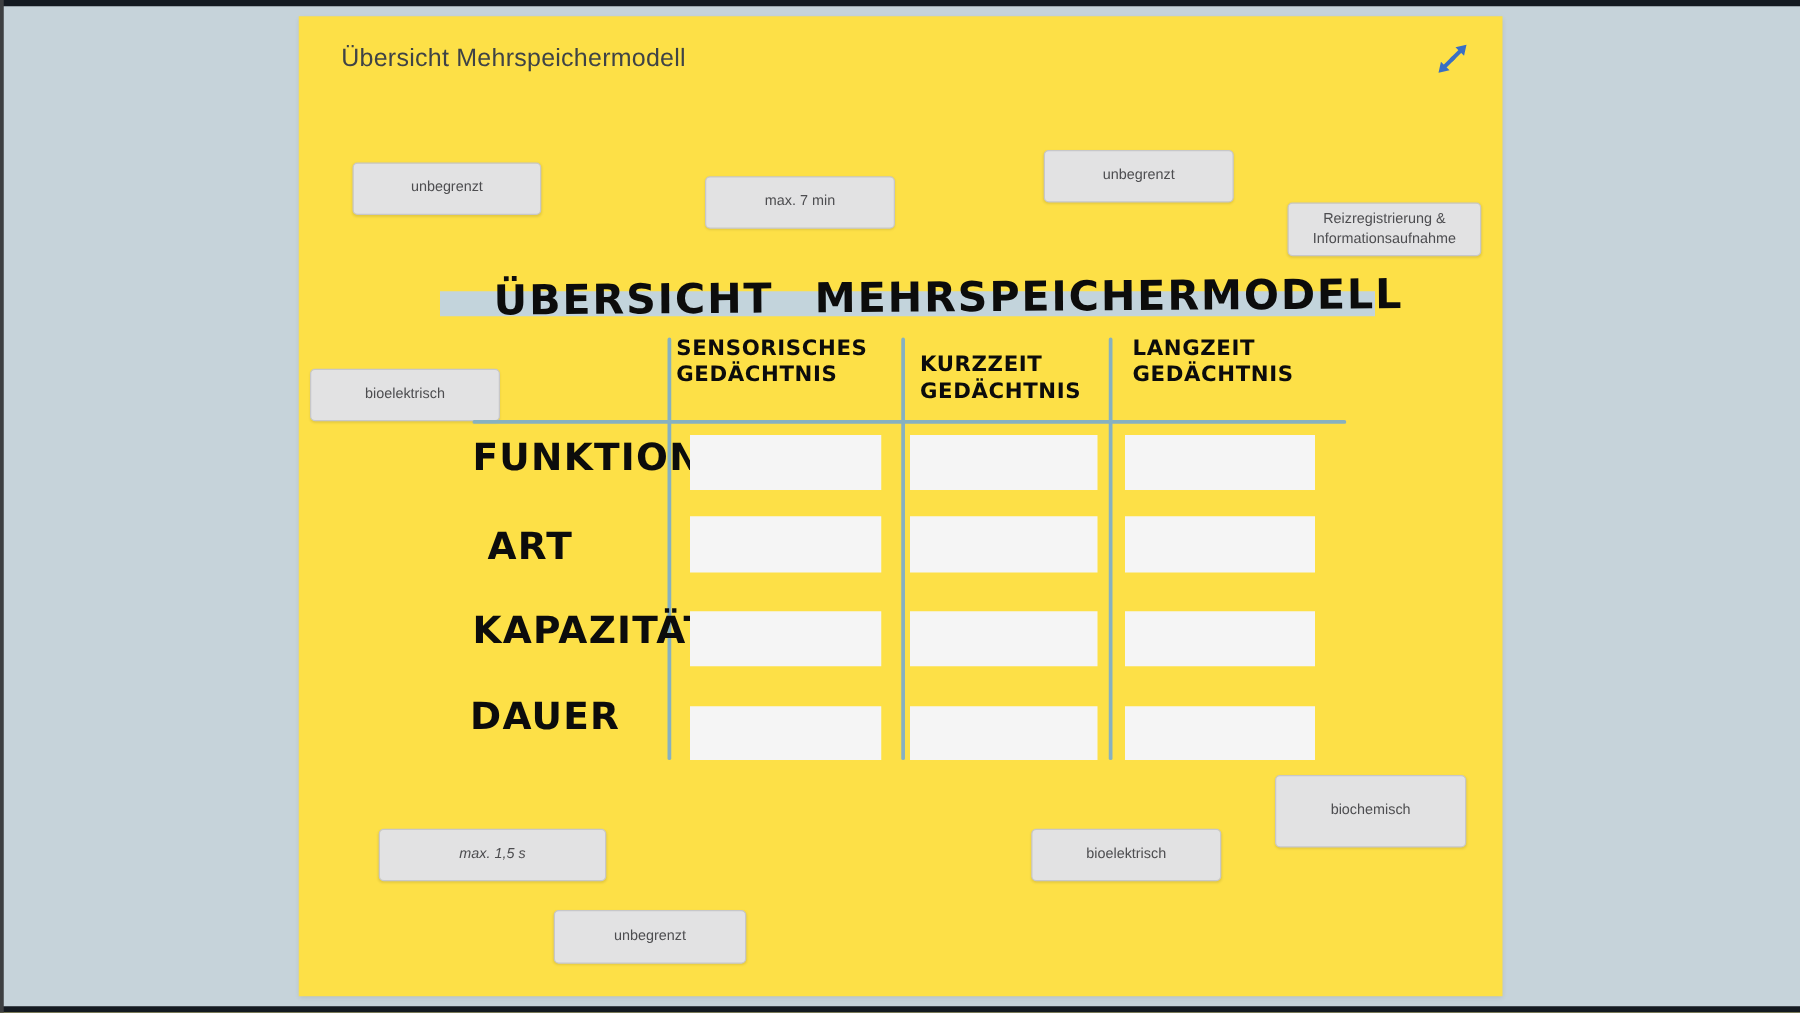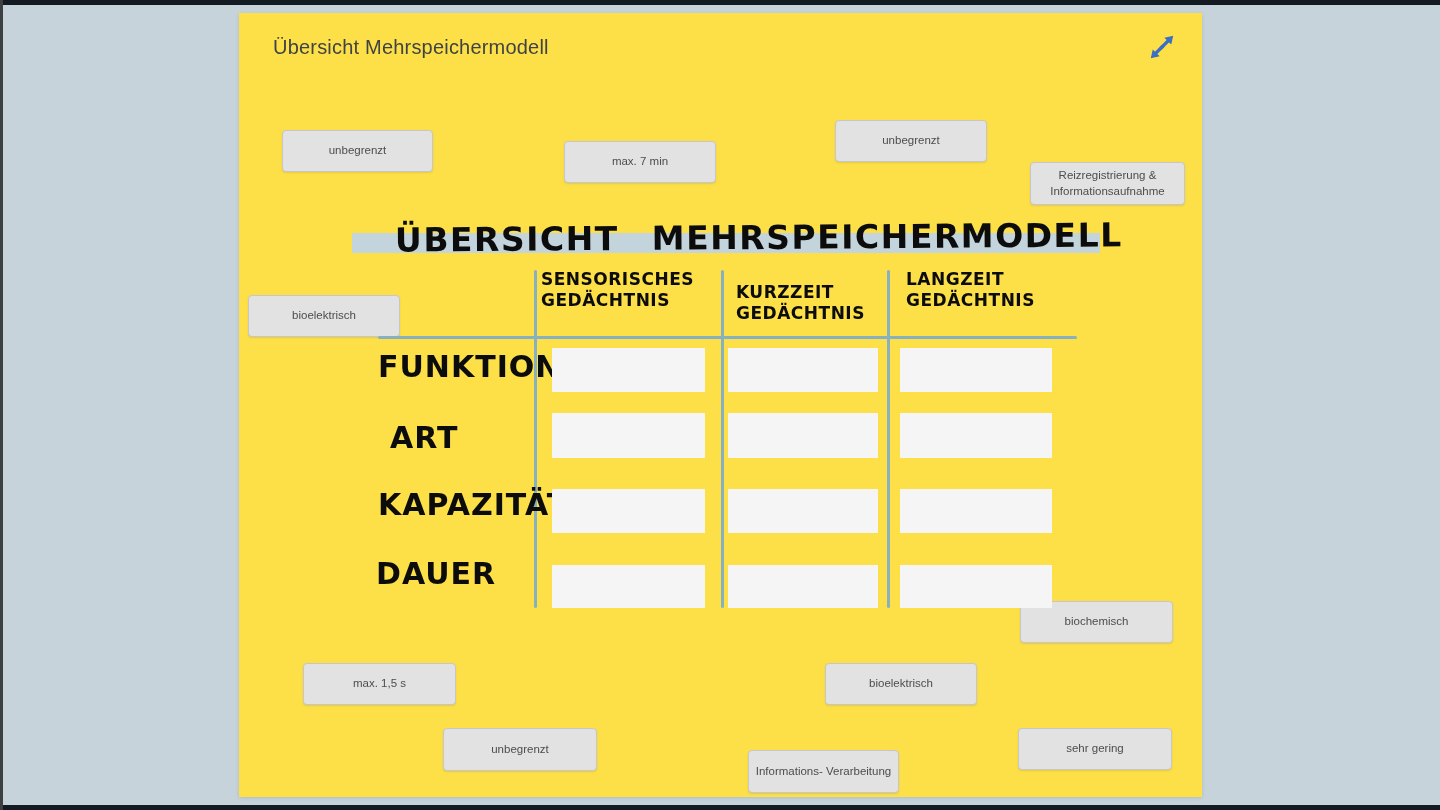--- a/index.html
+++ b/index.html
@@ -38,23 +38,23 @@
     color:#4d4d50; font-size:11.5px; line-height:1.35;
     box-shadow:0 1px 2px rgba(0,0,0,0.10);
     padding:0 8px; cursor:grab; white-space:nowrap;
   }
   .chip.wrap { white-space:normal; }
   .chip-0  { left:43px;  top:117px; width:151px; height:42px; }
   .chip-1  { left:325px; top:128px; width:152px; height:42px; }
   .chip-2  { left:596px; top:107px; width:152px; height:42px; }
   .chip-3  { left:791px; top:149px; width:155px; height:43px; }
   .chip-4  { left:9px;   top:282px; width:152px; height:42px; }
-  .chip-5  { left:781px; top:588px; width:153px; height:42px; }
+  .chip-5  { left:781px; top:607px; width:153px; height:58px; }
   .chip-6  { left:281px; top:629px; width:152px; height:42px; }
-  .chip-7  { left:64px;  top:650px; width:153px; height:42px; }
+  .chip-7  { left:64px;  top:650px; width:182px; height:42px;font-style:italic; }
   .chip-8  { left:586px; top:650px; width:152px; height:42px; }
   .chip-9  { left:204px; top:715px; width:154px; height:43px; }
   .chip-10 { left:779px; top:715px; width:154px; height:42px; }
   .chip-11 { left:509px; top:737px; width:151px; height:43px; }
 
   
   .hand { font-family:"DejaVu Sans", sans-serif; font-weight:800; color:#0c0c0c; }
   .ws-highlight {
     position:absolute; left:113px; top:220px; width:748px; height:20px;
     background:#c3d4dc;
@@ -118,22 +118,20 @@
 
   <div class="chip chip-0">unbegrenzt</div>
   <div class="chip chip-1">max. 7 min</div>
   <div class="chip chip-2">unbegrenzt</div>
   <div class="chip chip-3 wrap">Reizregistrierung &amp; Informationsaufnahme</div>
   <div class="chip chip-4">bioelektrisch</div>
   <div class="chip chip-5">biochemisch</div>
   <div class="chip chip-7">max. 1,5 s</div>
   <div class="chip chip-8">bioelektrisch</div>
   <div class="chip chip-9">unbegrenzt</div>
-  <div class="chip chip-10">sehr gering</div>
-  <div class="chip chip-11">Informations- Verarbeitung</div>
 
   <div class="ws-highlight"></div>
   <div class="ws-heading hand">ÜBERSICHT MEHRSPEICHERMODELL</div>
 
   <div class="vline vline-0"></div>
   <div class="vline vline-1"></div>
   <div class="vline vline-2"></div>
   <div class="hline"></div>
 
   <div class="col-header col-header-0 hand">

